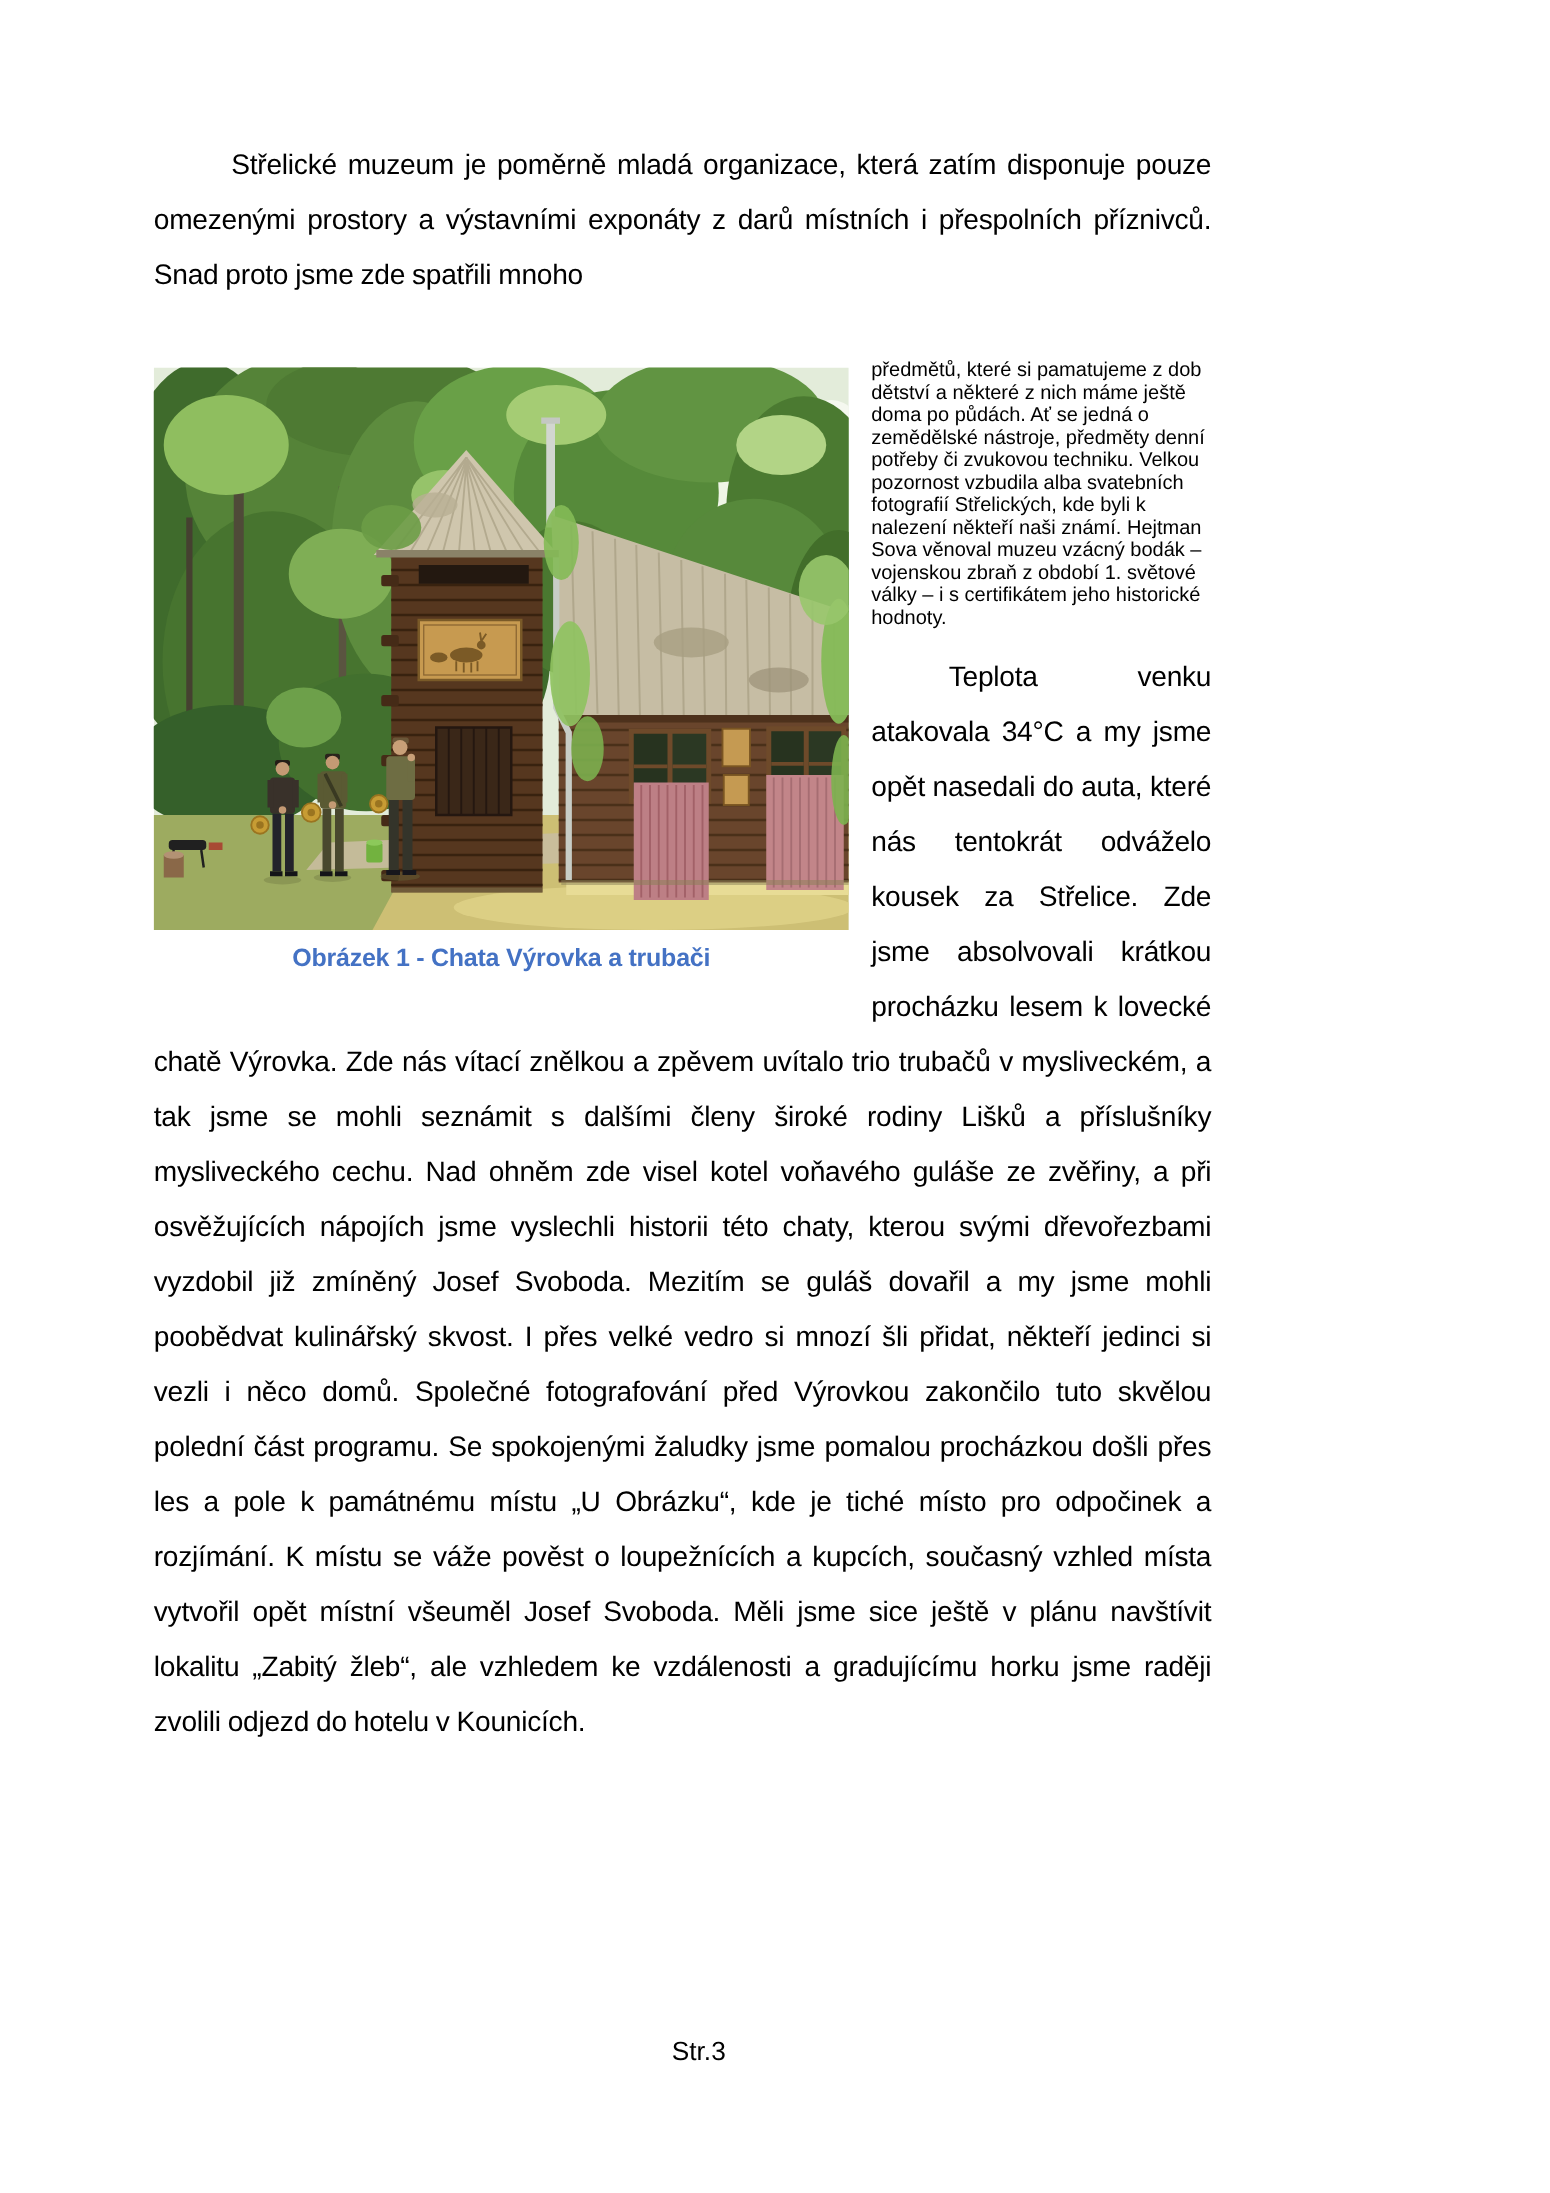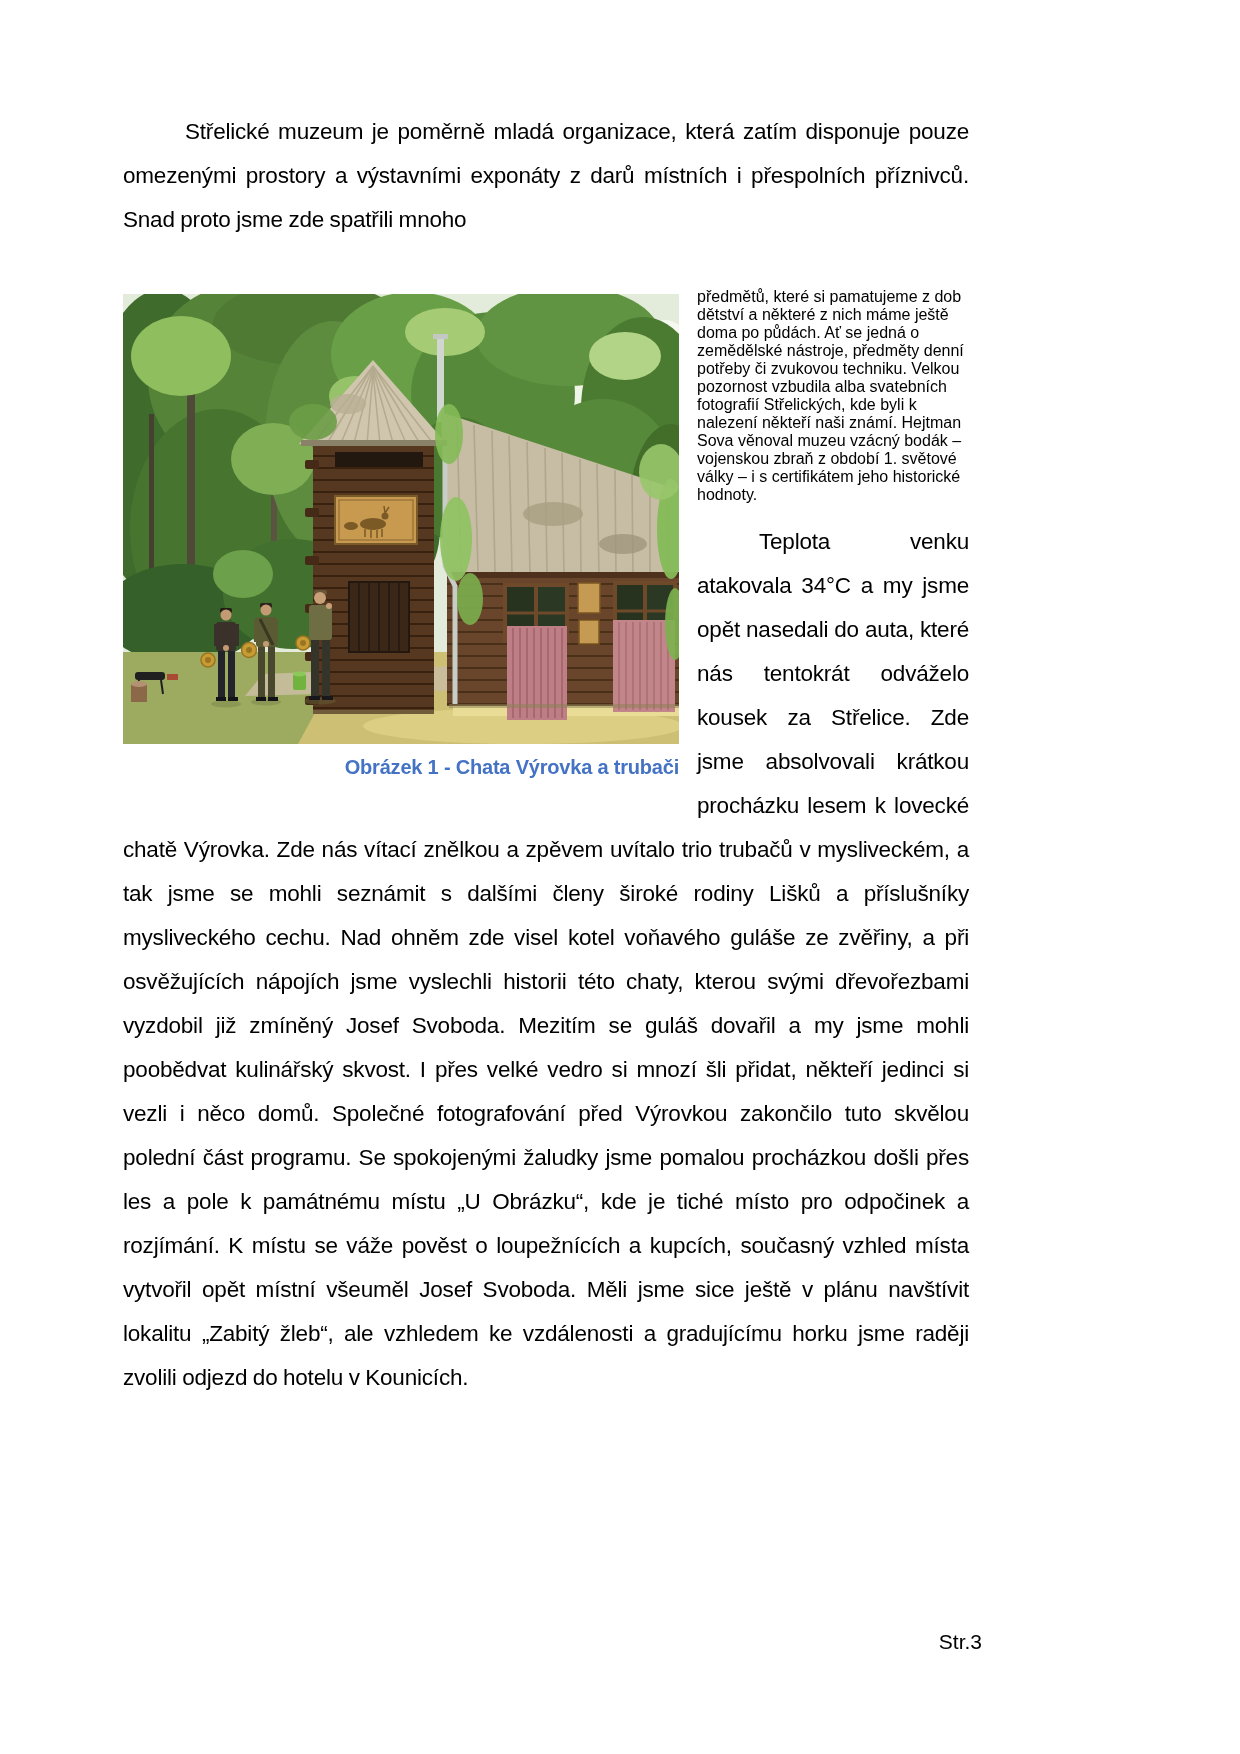--- a/index.html
+++ b/index.html
@@ -31,30 +31,30 @@
     float:left;
     width:556px;
     margin:6px 18px 26px 0;
   }
   .photo-figure svg{display:block;width:556px;height:450px;}
   .caption{
     margin-top:10px;
     font-weight:bold;
     font-size:20px;
     line-height:26px;
-    text-align:right;
+    text-align:center;
     text-indent:0;
     letter-spacing:-0.2px;
   }
   .footer{
     position:absolute;
     top:1630px;
     left:136px;
     width:846px;
-    text-align:right;
+    text-align:center;
     font-size:21px;
   }
 </style>
 </head>
 <body>
 
 <div class="page">
   <div class="content">
 
     <p class="body-para">

